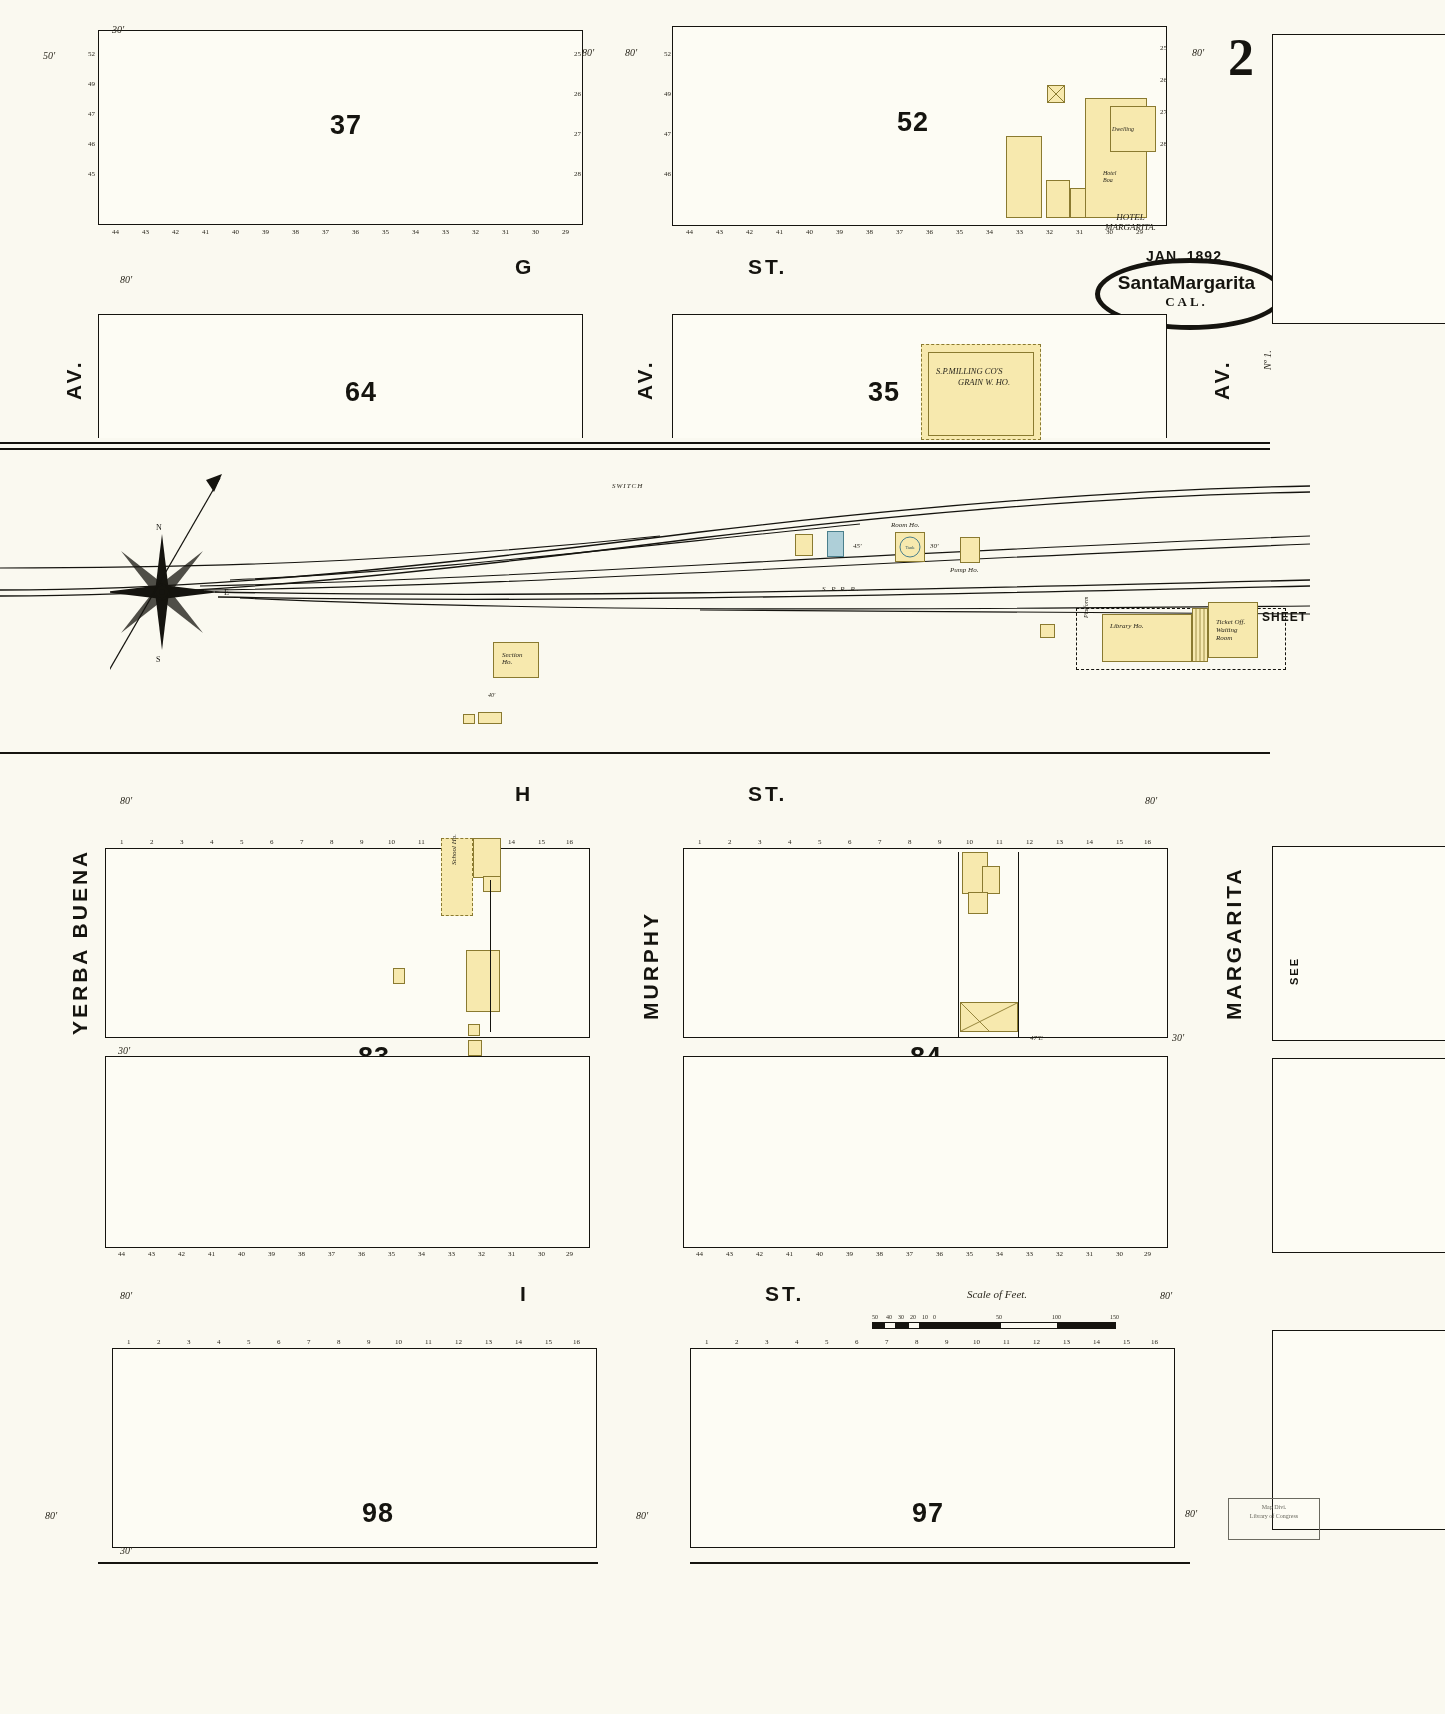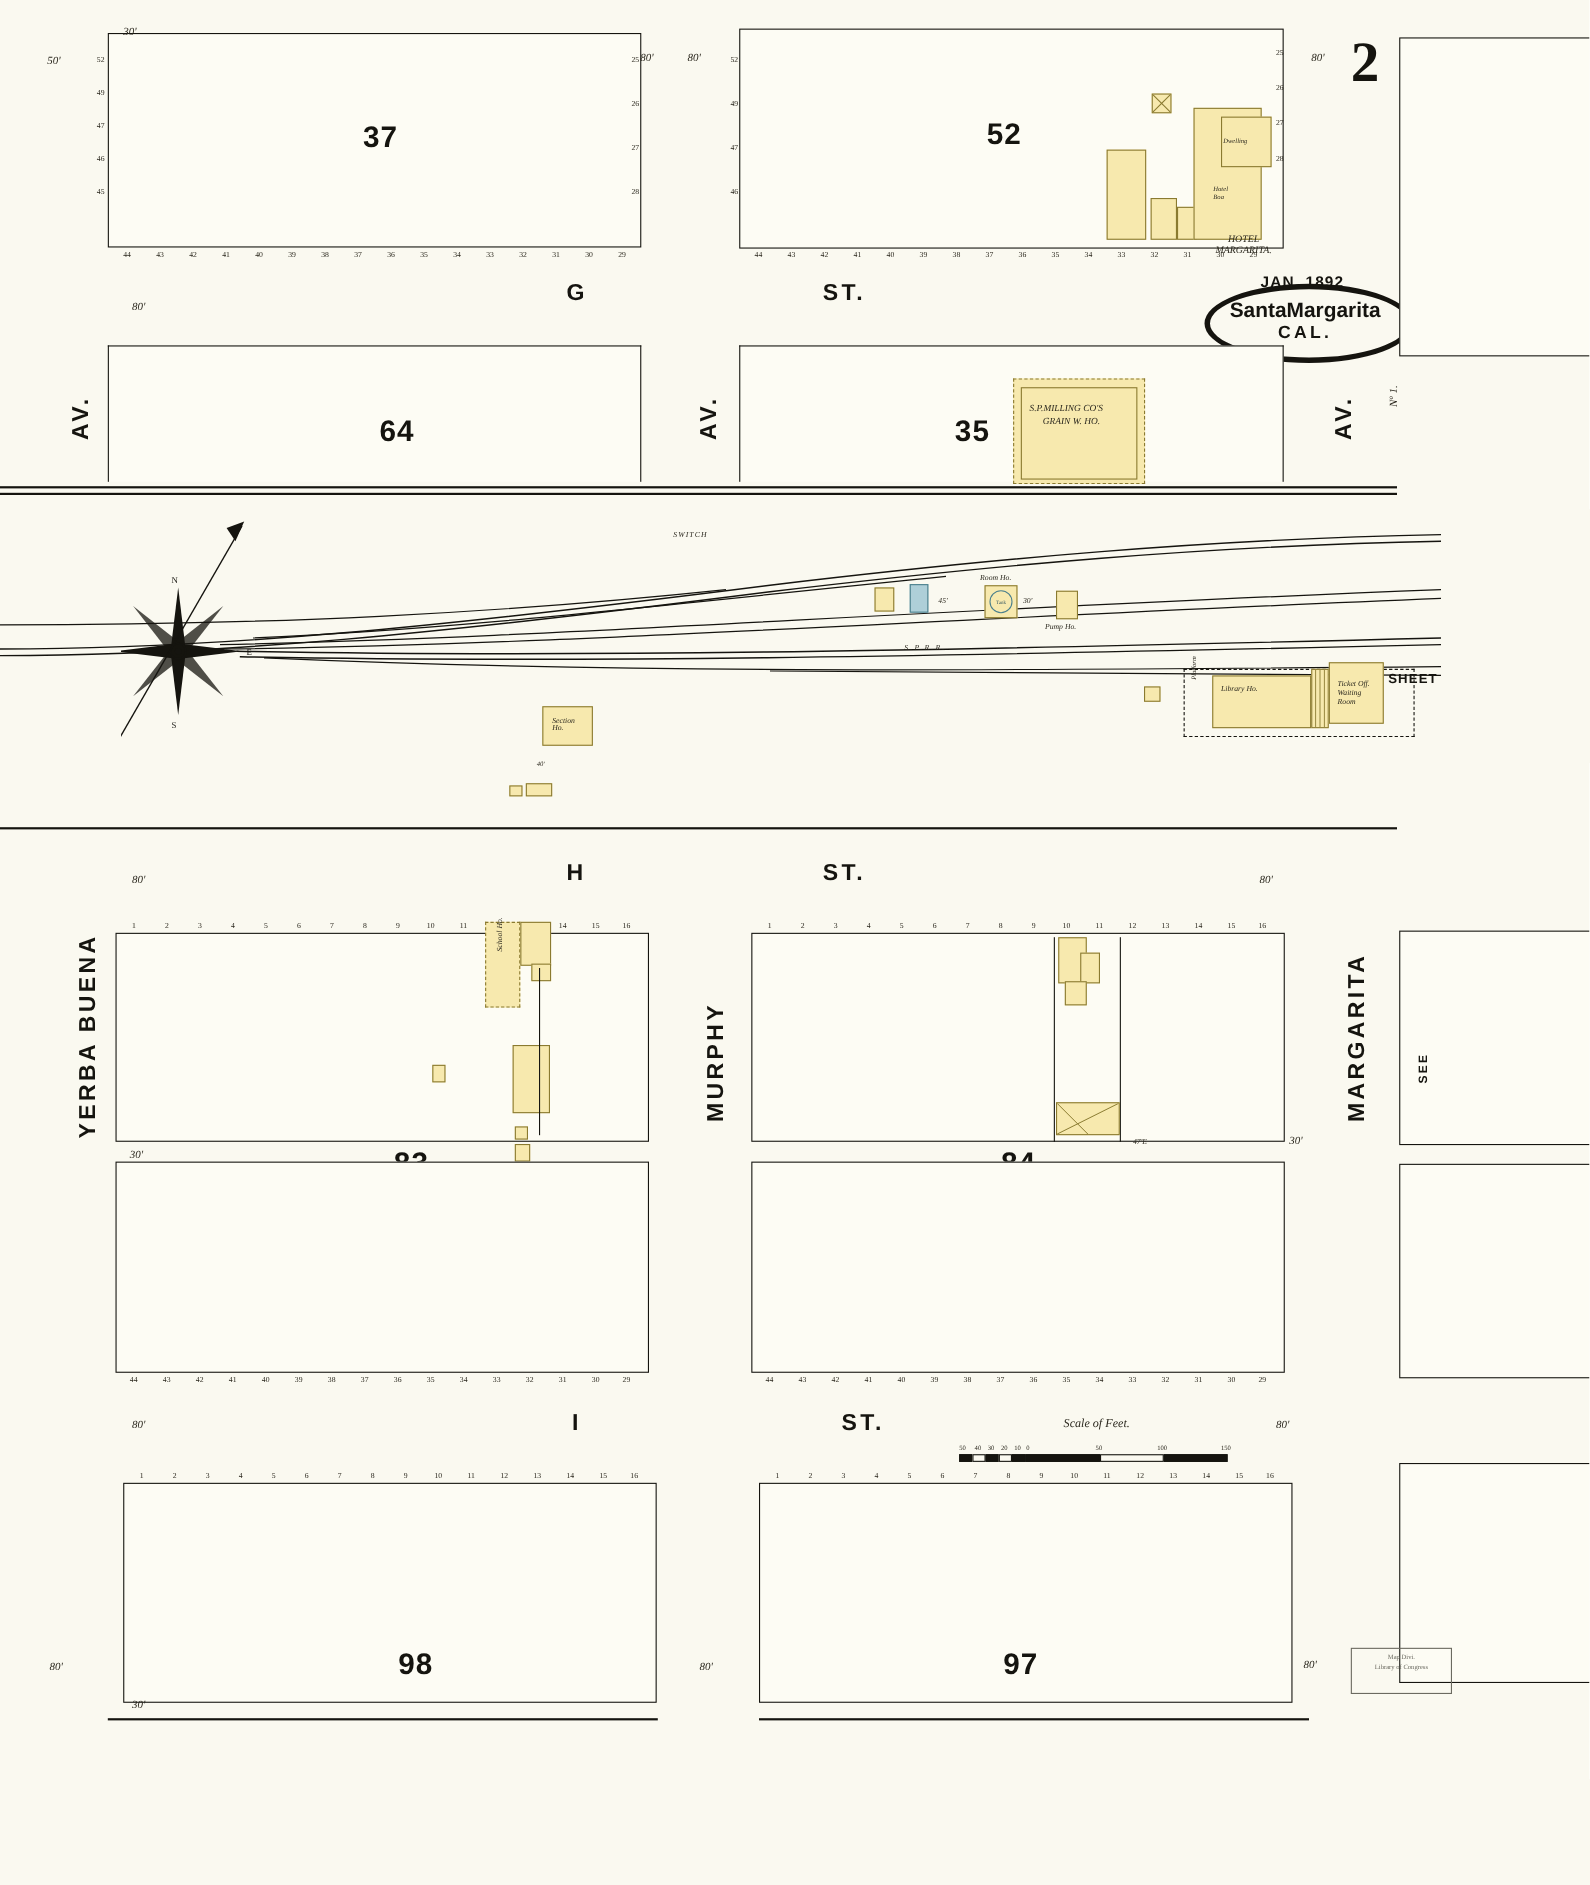--- a/index.html
+++ b/index.html
@@ -24,22 +24,22 @@
              font-family:"Liberation Serif",serif;white-space:nowrap;}
   .raillabel{position:absolute;font-size:7px;font-style:italic;letter-spacing:1px;color:#2a271d;
              font-family:"Liberation Serif",serif;}
   
   #cartouche{position:absolute;left:1095px;top:258px;width:180px;height:62px;
              border:5px solid #15140f;border-radius:50%/50%;background:#faf9f0;}
   #cart-date{position:absolute;left:1146px;top:248px;font-size:14px;font-weight:bold;color:#15140f;
              letter-spacing:1px;font-family:"Liberation Sans",sans-serif;}
   #cart-city{position:absolute;left:1104px;top:272px;width:165px;text-align:center;font-size:19px;
              font-weight:bold;color:#15140f;font-family:"Liberation Sans",sans-serif;}
-  #cart-state{position:absolute;left:1104px;top:294px;width:165px;text-align:center;font-size:16px;
-              font-weight:bold;color:#15140f;letter-spacing:3px;font-family:Liberation Sans, sans-serif;}
+  #cart-state{position:absolute;left:1104px;top:294px;width:165px;text-align:center;font-size:13px;
+              font-weight:bold;color:#15140f;letter-spacing:3px;font-family:Liberation Serif, serif;}
   #sheetnum{position:absolute;left:1228px;top:28px;font-size:52px;font-weight:bold;color:#15140f;
             font-family:"Liberation Serif",serif;}
   #hotel-lbl{position:absolute;left:1105px;top:212px;font-size:9px;font-style:italic;color:#2a271d;
              font-family:"Liberation Serif",serif;line-height:10px;text-align:center;}
   
   #compass{position:absolute;left:110px;top:470px;width:120px;height:250px;}
   
   #scalebar{position:absolute;left:872px;top:1288px;width:250px;}
   #scale-title{font-size:11px;font-style:italic;text-align:center;color:#2a271d;
                font-family:"Liberation Serif",serif;}
@@ -173,21 +173,21 @@
 
   <div class="blockline" style="left:98px;top:314px;width:485px;height:124px;border-bottom:none;"></div>
   <div class="blocknum" style="left:345px;top:377px;">64</div>
 
   <div class="blockline" style="left:672px;top:314px;width:495px;height:124px;border-bottom:none;"></div>
   <div class="blocknum" style="left:868px;top:377px;">35</div>
 
   <div class="bldg dash" style="left:921px;top:344px;width:120px;height:96px;"></div>
   <div class="bldg" style="left:928px;top:352px;width:106px;height:84px;"></div>
   <div class="bldglabel" style="left:936px;top:366px;line-height:11px;font-size:8.5px;">
-    <i>S.P.MILLING CO'S</i><br><span style="margin-left:12px;"><i>GRAIN W. HO.</i></span>
+    <i>S.P.MILLING CO'S</i><br><span style="margin-left:22px;"><i>GRAIN W. HO.</i></span>
   </div>
 
   <div class="roadline" style="left:0px;top:442px;width:1270px;height:1.6px;"></div>
   <div class="roadline" style="left:0px;top:448px;width:1270px;height:1.6px;"></div>
 
   <svg class="abs" style="left:0;top:440px;" width="1310" height="330">
 
     <path d="M0,150 C 200,150 400,130 700,92 C 900,68 1100,50 1310,46" stroke="#15140f" stroke-width="1.3" fill="none"></path>
     <path d="M0,156 C 200,156 400,136 700,98 C 900,74 1100,56 1310,52" stroke="#15140f" stroke-width="1.3" fill="none"></path>
 

